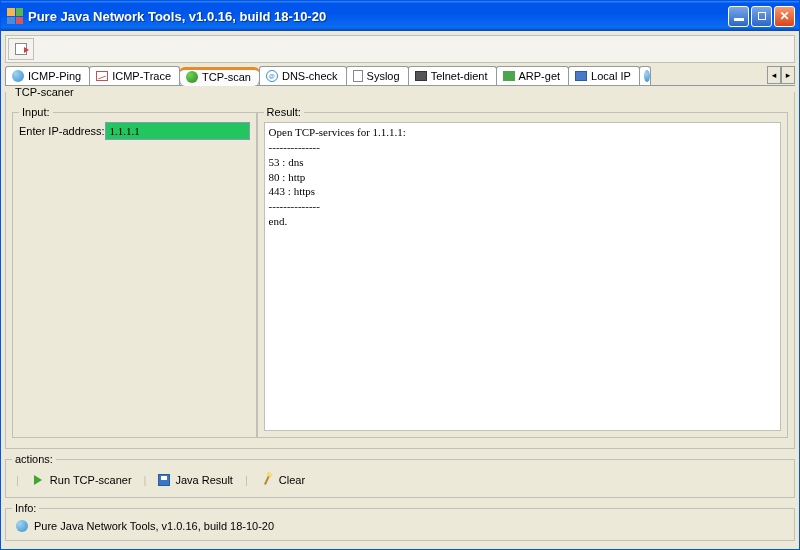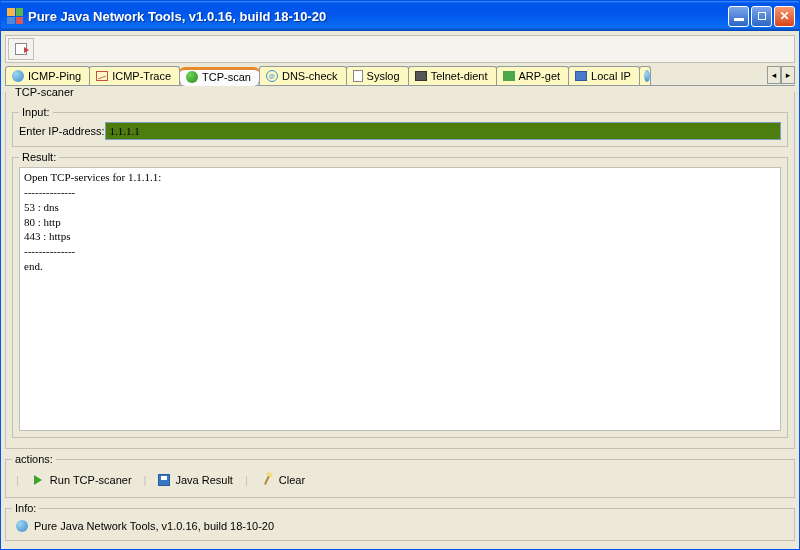--- a/index.html
+++ b/index.html
@@ -48,38 +48,38 @@
   .tool-btn {
     border:1px solid #c0c0b8; background:#f4f3ee; width:26px; height:22px;
     display:flex; align-items:center; justify-content:center;
   }
   .tabbar {
     display:flex; align-items:flex-end; border-bottom:1px solid #919b9c;
     position:relative; padding-right:30px;
   }
   .tab {
     display:flex; align-items:center; gap:4px;
-    padding:3px 8px 3px 6px; background:#fef9c3;
+    padding:3px 8px 3px 6px; background:#ffffff;
     border:1px solid #919b9c; border-bottom:none;
     border-top-left-radius:3px; border-top-right-radius:3px;
     margin-right:-1px; font-size:11px; white-space:nowrap;
   }
   .tab.active { background:#fcfcfe; border-top:3px solid #e68b2c; padding-top:1px; position:relative; z-index:2; margin-bottom:-1px;border-radius:6px;}
   .tab-icon { width:14px; height:14px; display:flex; align-items:center; justify-content:center; font-size:10px; }
   .tab-scroll { position:absolute; right:0; top:0; display:flex; }
   .tab-scroll span { width:14px; height:18px; border:1px solid #919b9c; background:#ece9d8; display:flex; align-items:center; justify-content:center; font-size:9px;}
   fieldset {
     border:1px solid #c0c0b8; margin:0 0 4px 0; padding:4px 6px 6px 6px;
   }
-  fieldset.tcp { flex:1; display:flex; flex-direction:column; border-top:none; padding-top:8px;}
+  fieldset.tcp { flex:1; display:flex; border-top:none; padding-top:8px;}
   legend { font-size:11px; padding:0 3px; }
   .input-row { display:flex; align-items:center; }
   .input-row input {
     flex:1; font-family:Tahoma; font-size:11px; padding:2px 4px;
-    border:1px solid #7f9db9; background:#4d7c0f;
+    border:1px solid #7f9db9; background:#22c55e;
   }
   fieldset.result { flex:1; display:flex; flex-direction:column; margin-top:0;}
   .result-text {
     flex:1; background:#fff; border:1px solid #c0c0b8; padding:2px 4px;
     font-family:Liberation Serif, serif; font-size:11px; white-space:pre; overflow:auto; line-height:1.35;
   }
   .actions-row, .info-row { display:flex; align-items:center; gap:6px; padding:2px 4px; }
   .act-btn {
     display:flex; align-items:center; gap:5px; padding:2px 6px;
   }

